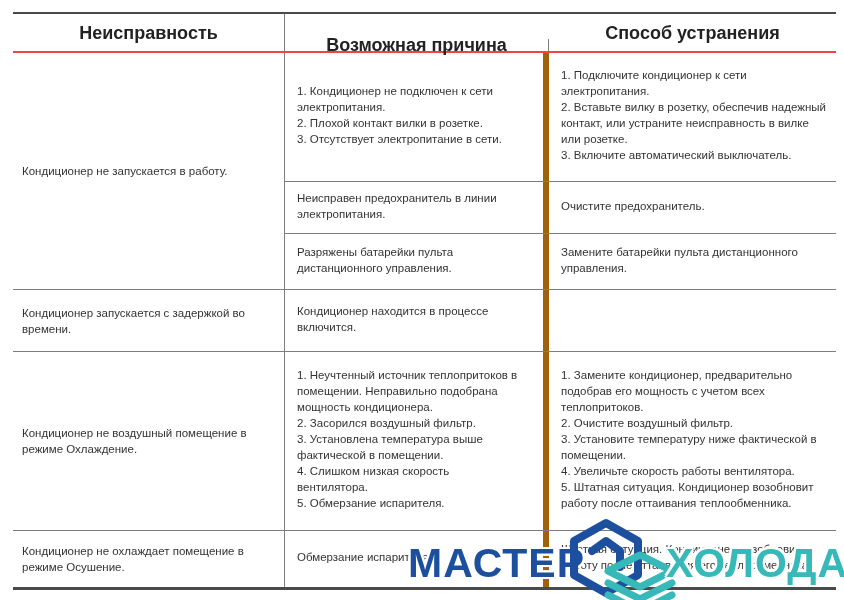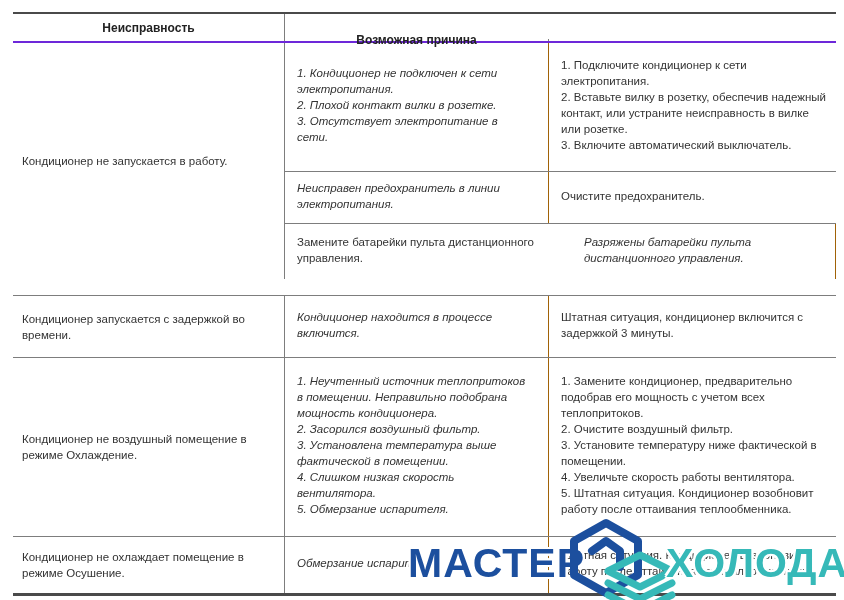--- a/index.html
+++ b/index.html
@@ -19,23 +19,23 @@
     left: 13px;
     top: 12px;
     width: 823px;
     border-top: 2px solid #4a4a4a;
     border-bottom: 3px solid #4a4a4a;
     font-size: 11.5px;
     line-height: 16px;
   }
   .hdr {
     display: flex;
-    height: 29px;
-    border-bottom: 2px solid #6d28d9;
-    font-size: 12px;
+    height: 39px;
+    border-bottom: 2px solid #ef4444;
+    font-size: 18px;
     font-weight: bold;
     color: #222222;
   }
   .hdr .hcell {
     display: flex;
     align-items: center;
     justify-content: center;
   }
   .c1 { width: 272px; border-right: 1px solid #7d7d7d; }
   .c2 { width: 264px; border-right: 1px solid #7d7d7d; margin-top: 25px; }
@@ -49,26 +49,26 @@
   }
   .subwrap { display: flex; flex-direction: column; width: 551px; }
   .subrow { display: flex; border-top: 1px solid #7d7d7d; }
   .subrow.first { border-top: none; }
   .cell {
     display: flex;
     align-items: center;
     padding: 4px 20px 8px 12px;
   }
   .cell .txt, .fault .txt { white-space: pre-line; }
-  .sub-c2 { width: 264px; border-right: 1px solid #a16207; font-style: italic; }
+  .sub-c2 { width: 264px; border-right: 6px solid #a16207; }
   .sub-c3 { width: 287px; padding-right: 10px; }
   .h-sub1 { min-height: 128px; }
   .h-sub2 { min-height: 52px; }
   .h-sub3 { min-height: 56px; }
-  .h-row2 { min-height: 62px; margin-top: 16px; }
+  .h-row2 { min-height: 62px; }
   .h-row3 { min-height: 179px; }
   .h-row4 { min-height: 57px; }
   
   .watermark {
     position: absolute;
     left: 0;
     top: 0;
     width: 844px;
     height: 600px;
     pointer-events: none;
@@ -93,20 +93,23 @@
 
   <div class="tbl">
 
     <div class="hdr">
       <div class="hcell c1">
         <span class="txt">Неисправность</span>
       </div>
       <div class="hcell c2">
         <span class="txt">Возможная причина</span>
       </div>
+      <div class="hcell c3">
+        <span class="txt">Способ устранения</span>
+      </div>
     </div>
 
     <div class="row first">
       <div class="fault c1">
         <span class="txt">Кондиционер не запускается в работу.</span>
       </div>
       <div class="subwrap">
         <div class="subrow first h-sub1">
           <div class="cell sub-c2">
             <span class="txt">1. Кондиционер не подключен к сети электропитания.
@@ -121,39 +124,36 @@
         </div>
         <div class="subrow h-sub2">
           <div class="cell sub-c2">
             <span class="txt">Неисправен предохранитель в линии электропитания.</span>
           </div>
           <div class="cell sub-c3">
             <span class="txt">Очистите предохранитель.</span>
           </div>
         </div>
         <div class="subrow h-sub3">
+          <div class="cell sub-c2">
+            <span class="txt">Разряжены батарейки пульта дистанционного управления.</span>
+          </div>
           <div class="cell sub-c3">
             <span class="txt">Замените батарейки пульта дистанционного управления.</span>
           </div>
-          <div class="cell sub-c2">
-            <span class="txt">Разряжены батарейки пульта дистанционного управления.</span>
-          </div>
         </div>
       </div>
     </div>
 
     <div class="row h-row2">
       <div class="fault c1">
         <span class="txt">Кондиционер запускается с задержкой во времени.</span>
       </div>
       <div class="cell sub-c2">
         <span class="txt">Кондиционер находится в процессе включится.</span>
-      </div>
-      <div class="cell sub-c3">
-        <span class="txt">Штатная ситуация, кондиционер включится с задержкой 3 минуты.</span>
       </div>
     </div>
 
     <div class="row h-row3">
       <div class="fault c1">
         <span class="txt">Кондиционер не воздушный помещение в режиме Охлаждение.</span>
       </div>
       <div class="cell sub-c2">
         <span class="txt">1. Неучтенный источник теплопритоков в помещении. Неправильно подобрана мощность кондиционера.
 2. Засорился воздушный фильтр.

